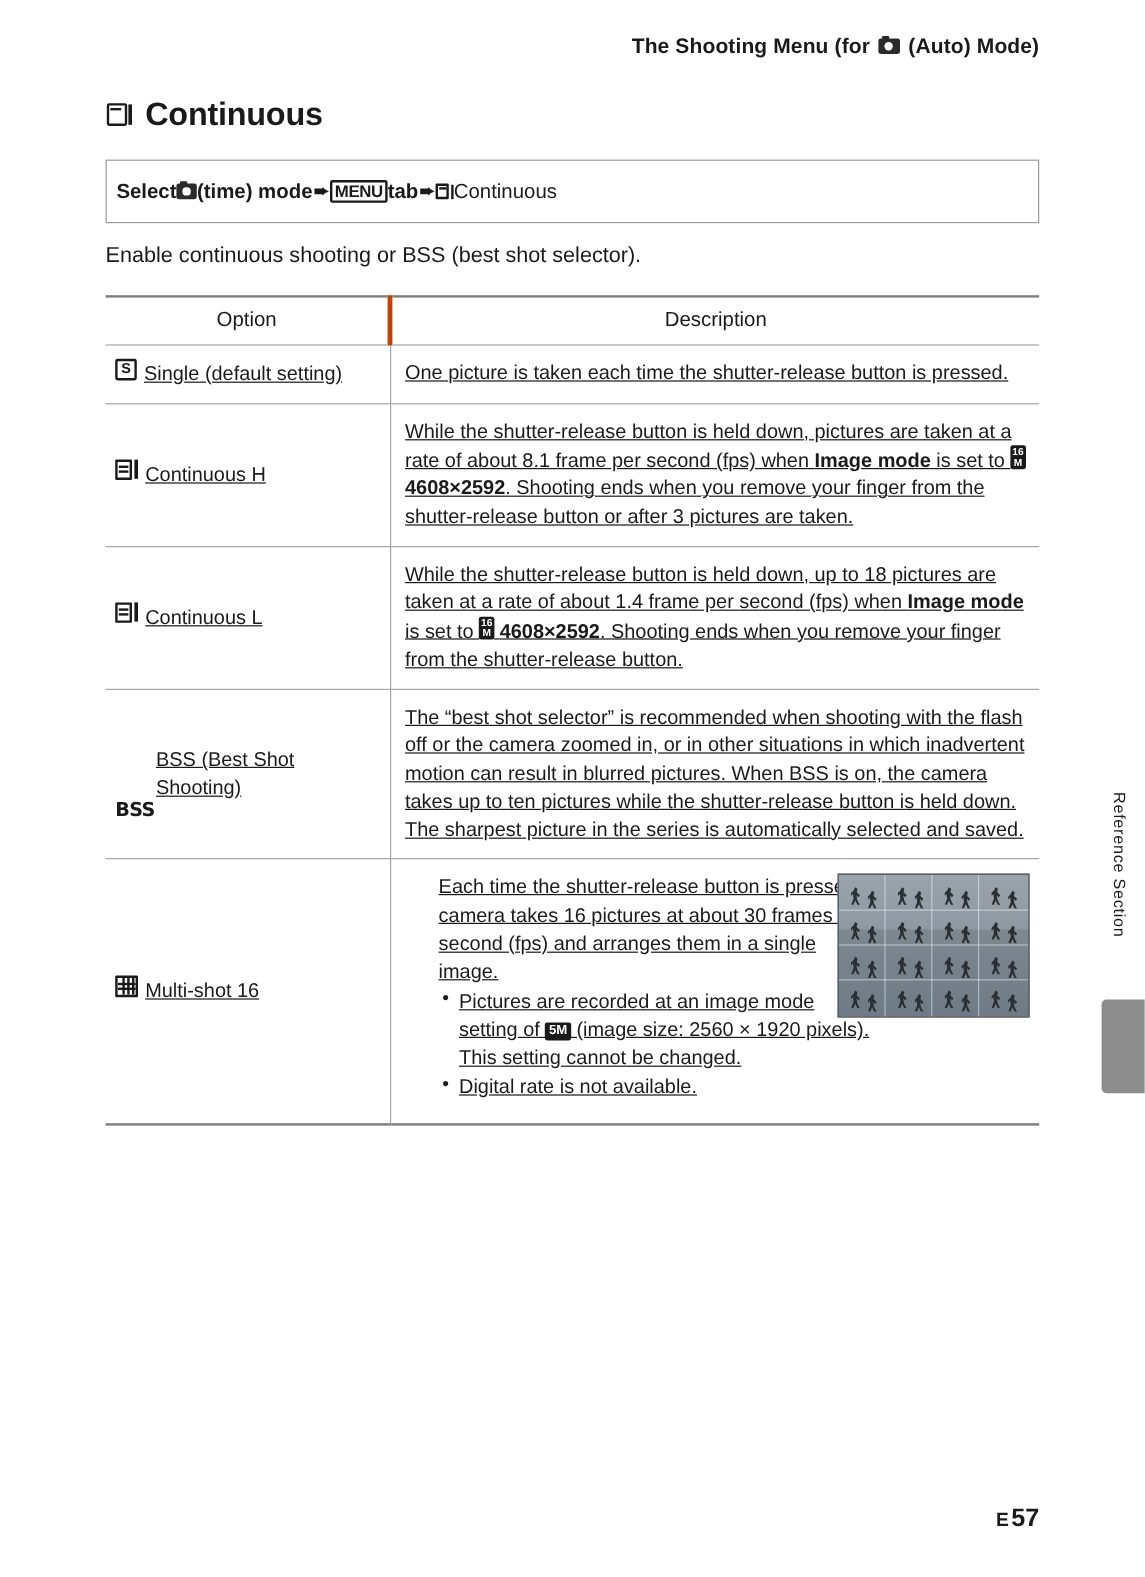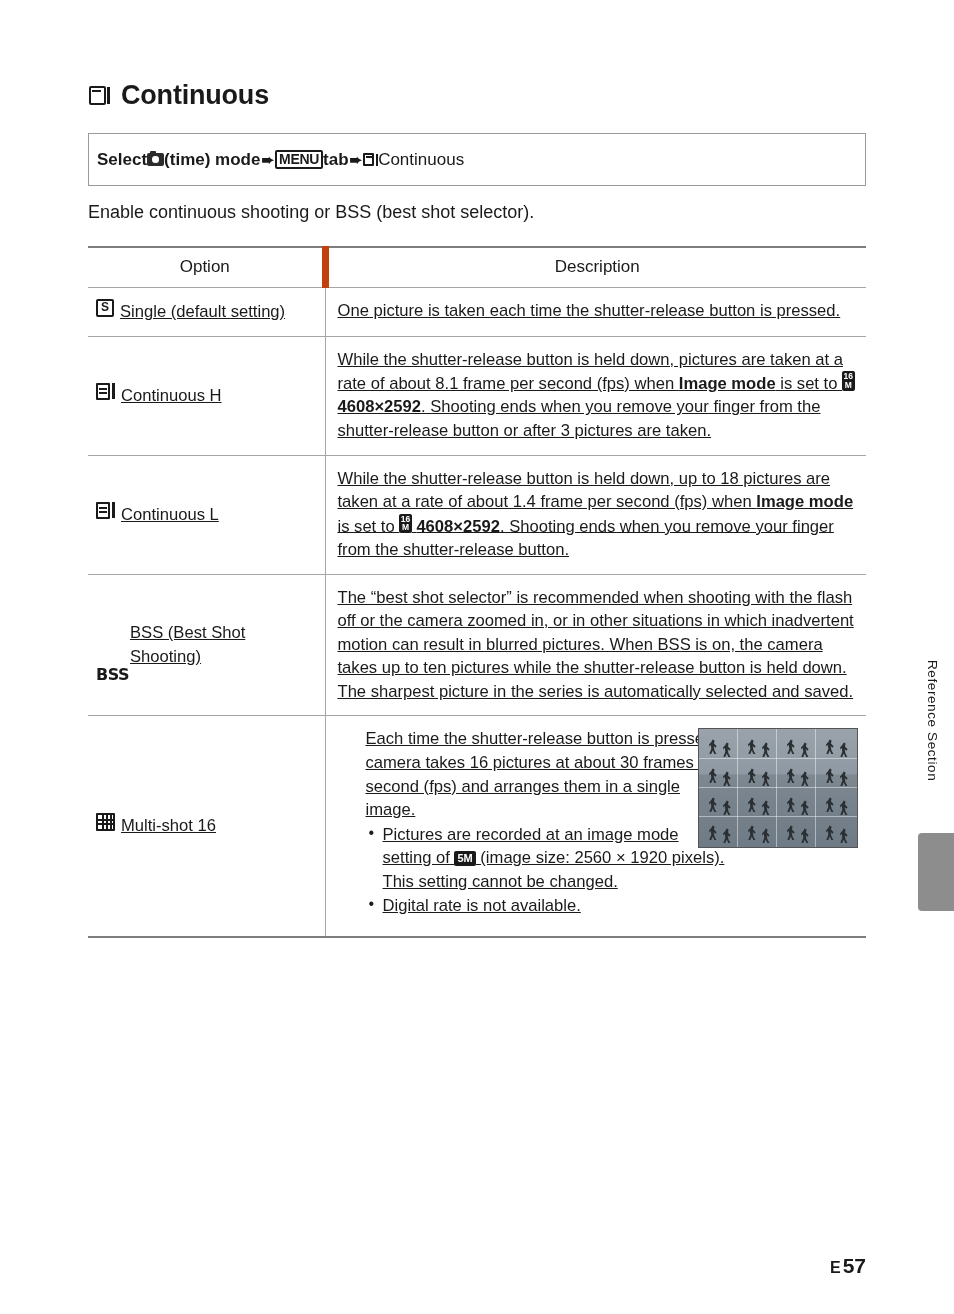--- a/index.html
+++ b/index.html
@@ -220,21 +220,21 @@
   .table col.c1 { width: 237px; }
   .table col.c2 { width: 541px; }
   .table th {
     font-size: 17px;
     font-weight: normal;
     text-align: center;
     padding: 9px 0 10px 0;
     border-top: 2px solid #7d7d7d;
     border-bottom: 1px solid #a6a6a6;
   }
-  .table th.opt { border-right: 7px solid #c2410c; margin-top: 28px; }
+  .table th.opt { border-right: 4px solid #c2410c; margin-top: 28px; }
   .table td {
     border-bottom: 1px solid #a6a6a6;
     vertical-align: top;
     font-size: 16.6px;
     line-height: 1.42;
     padding: 11px 0 12px 0;
     text-decoration: underline;
   }
   .table tr:last-child td { border-bottom: 2px solid #7d7d7d; }
   .td-opt {
@@ -418,20 +418,23 @@
   .footer .e {
     font-size: 16px;
     font-weight: bold;
   }
 </style>
 </head>
 <body>
 
 <div class="page">
 
+  <div class="header">
+    <span>The Shooting Menu (for </span><span class="hdr-icon"></span><span> (Auto) Mode)</span>
+  </div>
 
   <div class="title-row">
     <span class="title-icon">
       <span class="frame"></span>
         <span class="bar1"></span>
         <span class="bar2"></span>
     </span>
     <span class="title-text">Continuous</span>
   </div>
 

